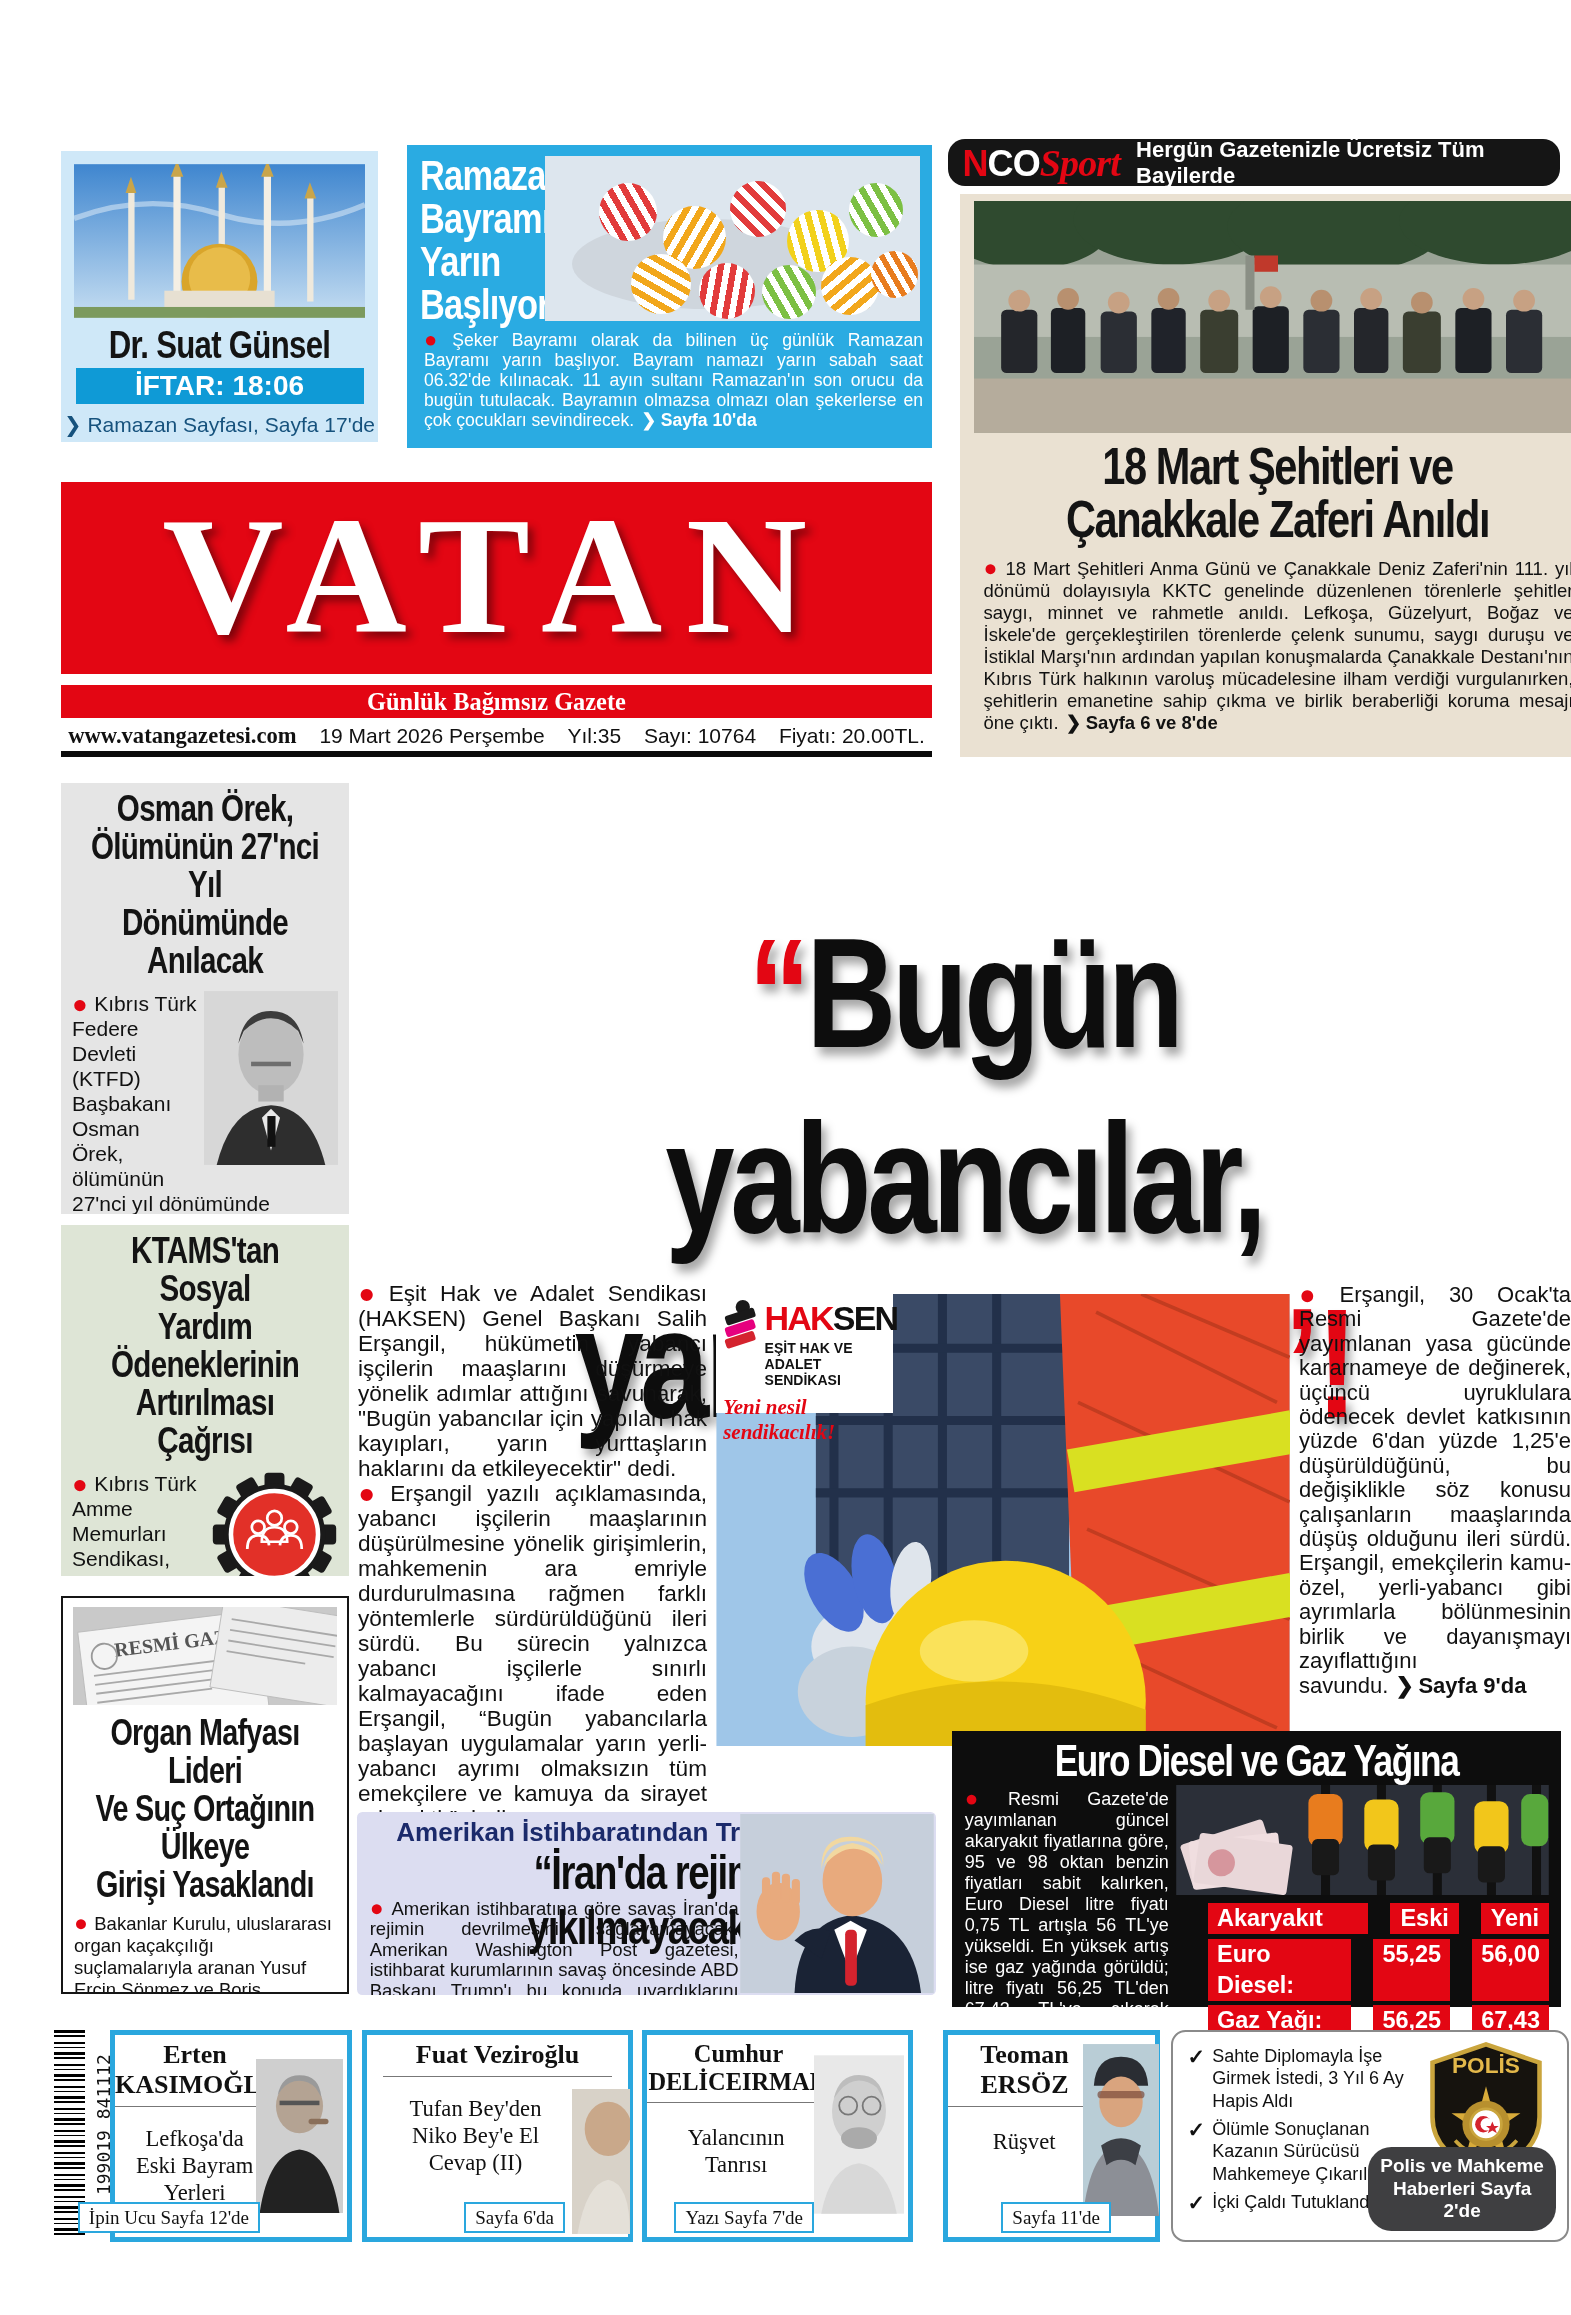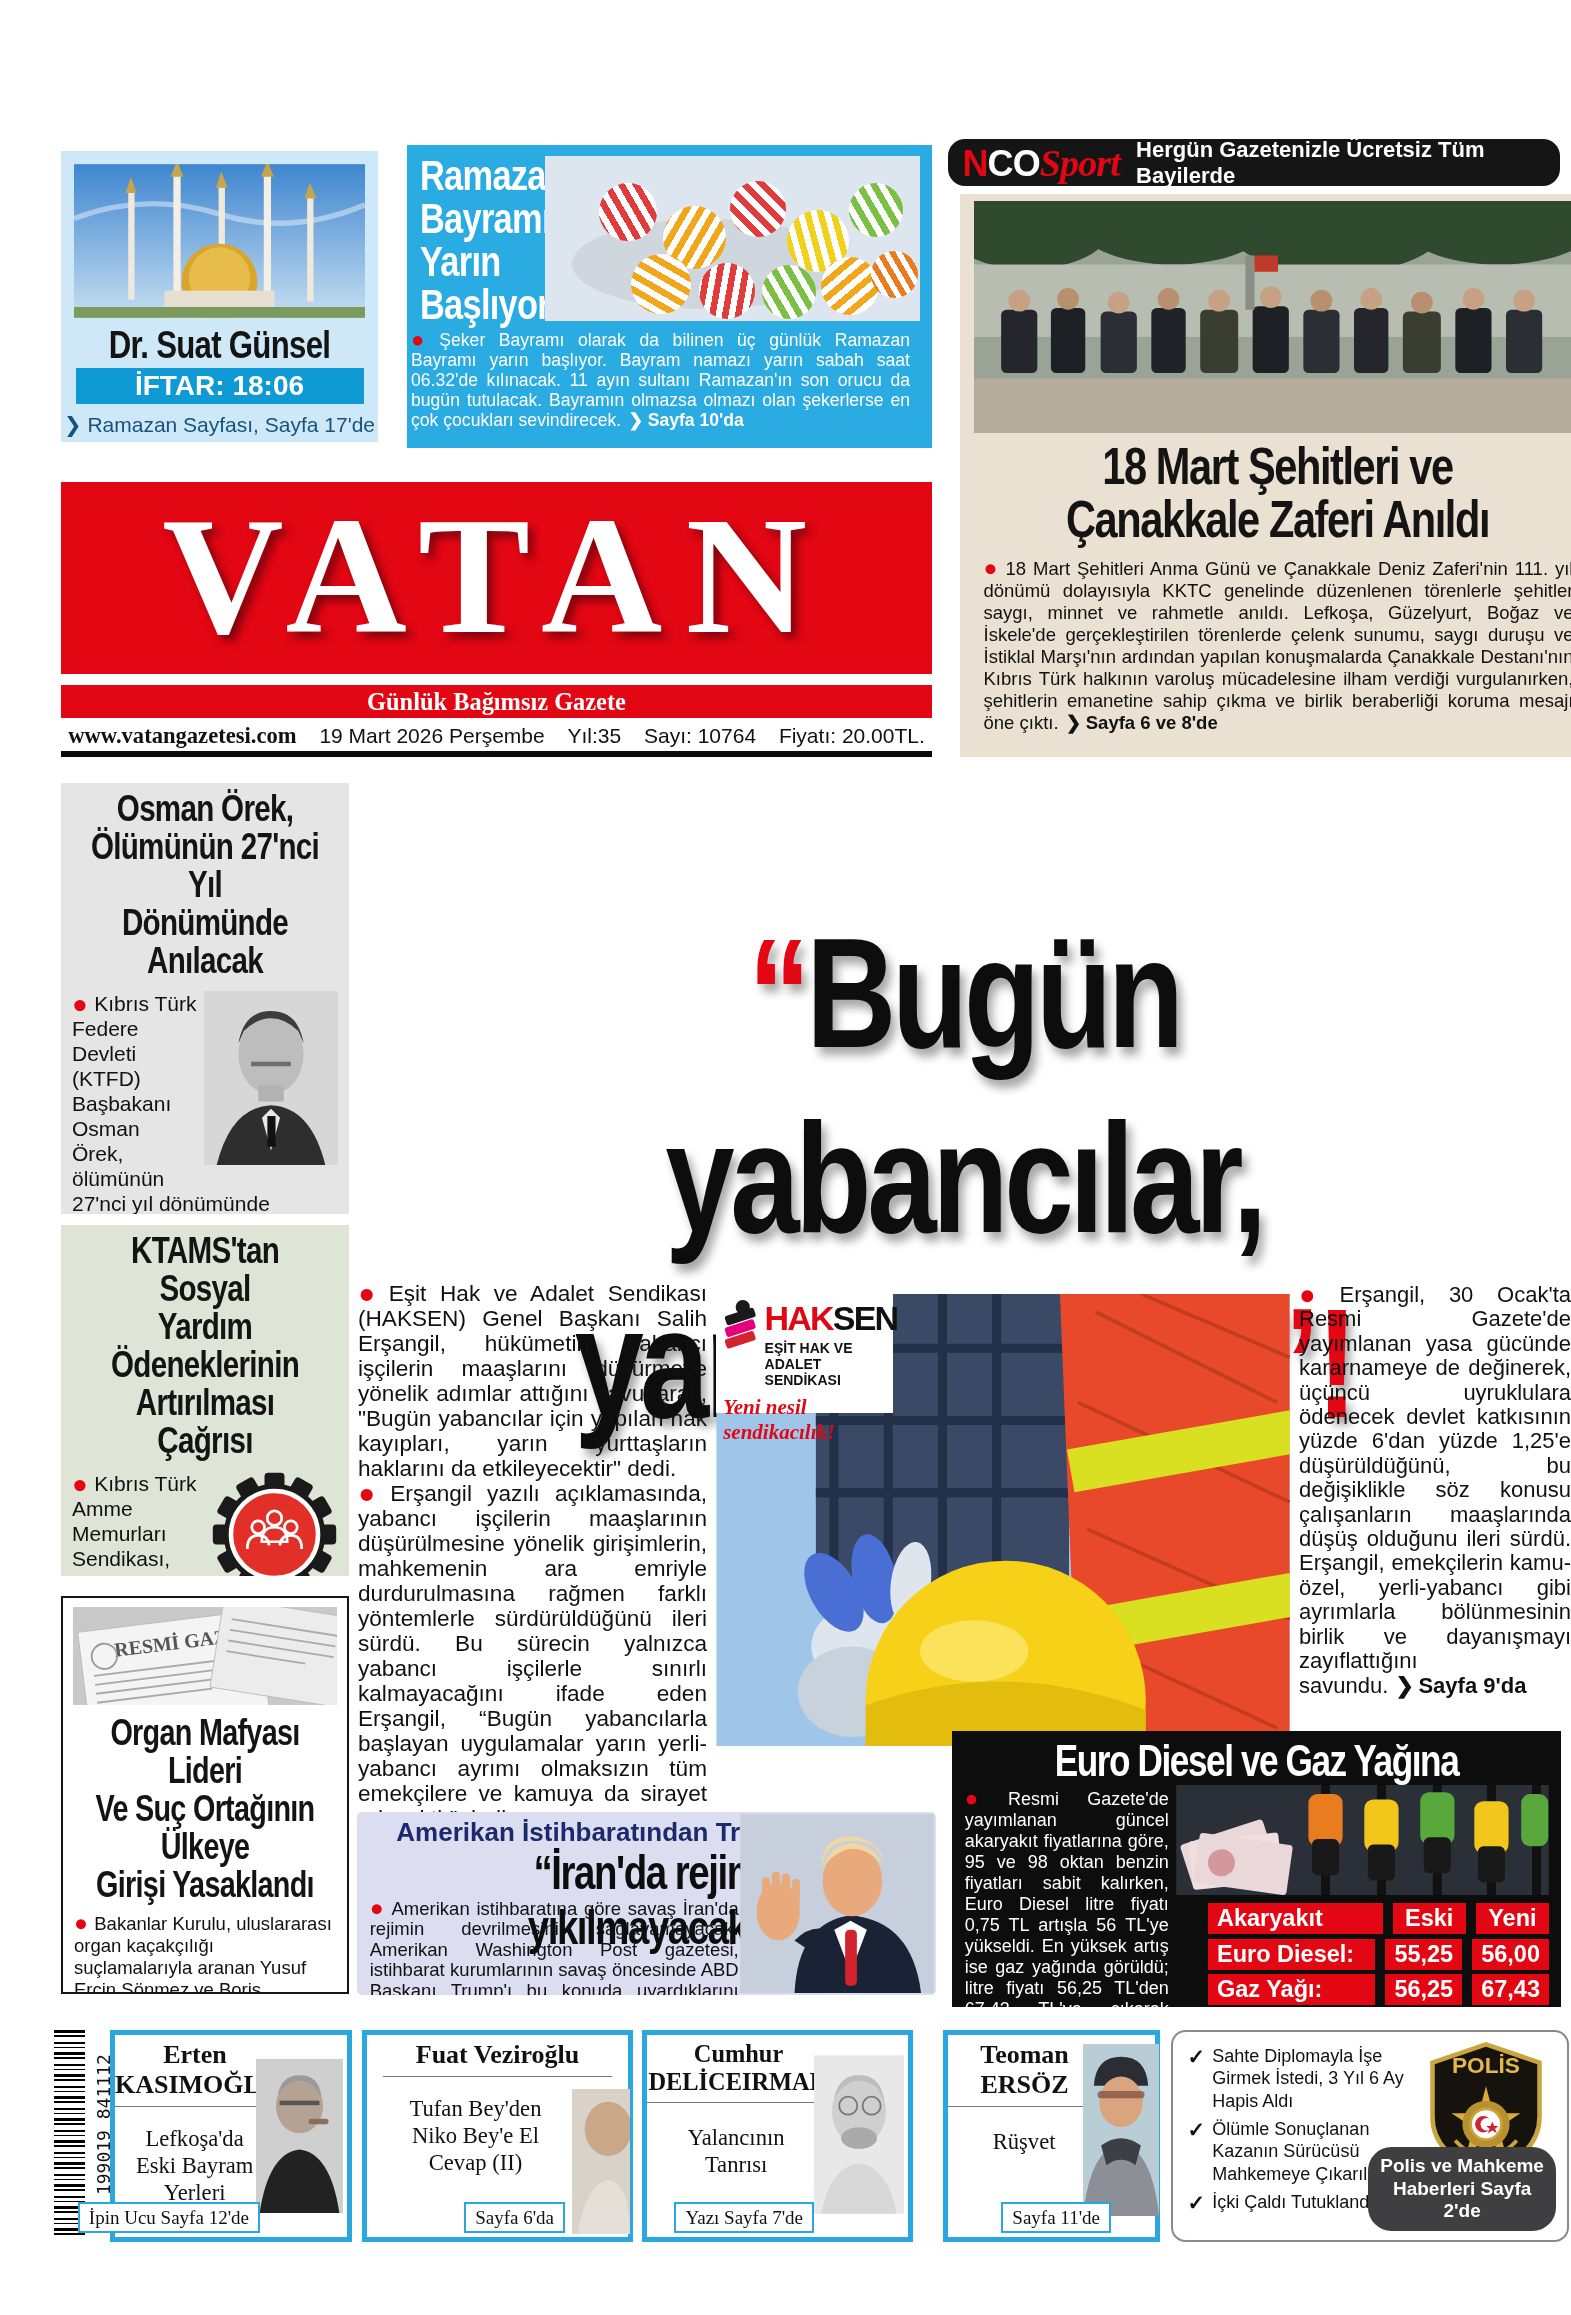--- a/index.html
+++ b/index.html
@@ -42,21 +42,21 @@
   .white-box{background:#fff;border:2.7px solid #151515;}
   .side-title{font-weight:bold;font-size:37px;line-height:38px;letter-spacing:-0.9px;text-align:center;color:#141414;}
   .side-body{font-size:21px;line-height:25px;}
 
   .kicker{font-weight:bold;font-size:46px;line-height:54px;letter-spacing:-1.8px;text-align:center;color:#0d0d0d;}
   .giant{font-weight:bold;font-size:156px;line-height:185px;letter-spacing:-5.4px;text-align:center;
          color:#0d0d0d;text-shadow:6.3px 8.1px 11px rgba(0,0,0,.35);}
   .colbody{font-size:22.6px;line-height:25px;}
 
   .fuel-box{background:#0d0d0d;color:#fff;}
-  .fuel-row{display:flex;gap:10px;margin-bottom:4.5px;padding-left:32px;}
+  .fuel-row{display:flex;gap:22px;margin-bottom:4.5px;padding-left:32px;}
   .fuel-cell{background:#e30613;color:#fff;font-weight:bold;font-size:23.5px;line-height:31px;padding:0 9px;}
   .fc-name{width:204px;}
   .fc-num{width:72px;text-align:center;}
 
   .trump-box{background:#dcddf1;border-radius:5.4px;}
   .trump-kicker{color:#1b2a6b;font-weight:bold;font-size:26px;text-align:center;}
 
   .colmn{background:#fff;border:5.4px solid #2aa7de;}
   .colmn .name{font-family:"Liberation Serif",serif;font-weight:bold;font-size:26px;text-align:center;margin-top:5.4px;}
   .colmn .rule{border-top:1.8px solid #777;width:88%;margin:5.4px auto 9px auto;}
@@ -127,21 +127,21 @@
       <div class="abs" style="left:118px;top:50px;width:63px;height:63px;border-radius:50%;background:repeating-linear-gradient(120deg,#fff 0 6.3px,#f2a71b 6.3px 12.7px);"></div>
       <div class="abs" style="left:185px;top:25px;width:56px;height:56px;border-radius:50%;background:repeating-linear-gradient(45deg,#fff 0 6.3px,#e23b3b 6.3px 12.7px);"></div>
       <div class="abs" style="left:242px;top:54px;width:62px;height:62px;border-radius:50%;background:repeating-linear-gradient(75deg,#fff 0 6.3px,#f2d11b 6.3px 12.7px);"></div>
       <div class="abs" style="left:304px;top:27px;width:54px;height:54px;border-radius:50%;background:repeating-linear-gradient(60deg,#fff 0 6.3px,#7cc043 6.3px 12.7px);"></div>
       <div class="abs" style="left:86px;top:98px;width:60px;height:60px;border-radius:50%;background:repeating-linear-gradient(30deg,#fff 0 6.3px,#f2a71b 6.3px 12.7px);"></div>
       <div class="abs" style="left:154px;top:107px;width:56px;height:56px;border-radius:50%;background:repeating-linear-gradient(100deg,#fff 0 6.3px,#e23b3b 6.3px 12.7px);"></div>
       <div class="abs" style="left:217px;top:109px;width:54px;height:54px;border-radius:50%;background:repeating-linear-gradient(60deg,#fff 0 6.3px,#7cc043 6.3px 12.7px);"></div>
       <div class="abs" style="left:276px;top:101px;width:58px;height:58px;border-radius:50%;background:repeating-linear-gradient(140deg,#fff 0 6.3px,#f2a71b 6.3px 12.7px);"></div>
       <div class="abs" style="left:326px;top:95px;width:47px;height:47px;border-radius:50%;background:repeating-linear-gradient(60deg,#fff 0 5.4px,#e87c1e 5.4px 11px);"></div>
     </div>
-    <div class="abs just" style="left:4px;top:185px;width:499px;font-size:17.6px;line-height:20px;">
+    <div class="abs just" style="left:17px;top:185px;width:499px;font-size:17.6px;line-height:20px;">
       <span class="bullet">●</span><span>Şeker Bayramı olarak da bilinen üç günlük Ramazan Bayramı yarın başlıyor. Bayram namazı yarın sabah saat 06.32'de kılınacak. 11 ayın sultanı Ramazan'ın son orucu da bugün tutulacak. Bayramın olmazsa olmazı olan şekerlerse en çok çocukları sevindirecek.</span><span class="pageref"><span class="arrow">❯</span><span>Sayfa 10'da</span></span>
     </div>
   </div>
 
   <div class="abs sport-banner" style="left:948px;top:139px;width:612px;height:47px;">
     <span style="font-weight:bold;font-size:36px;letter-spacing:-0.9px;">
       <span class="red">N</span><span style="color:#fff;">CO</span><span class="red" style="font-family:'Liberation Serif',serif;font-style:italic;font-size:38px;">Sport</span>
     </span>
     <span style="font-weight:bold;font-size:22px;margin-left:16.3px;">Hergün Gazetenizle Ücretsiz Tüm Bayilerde</span>
   </div>

